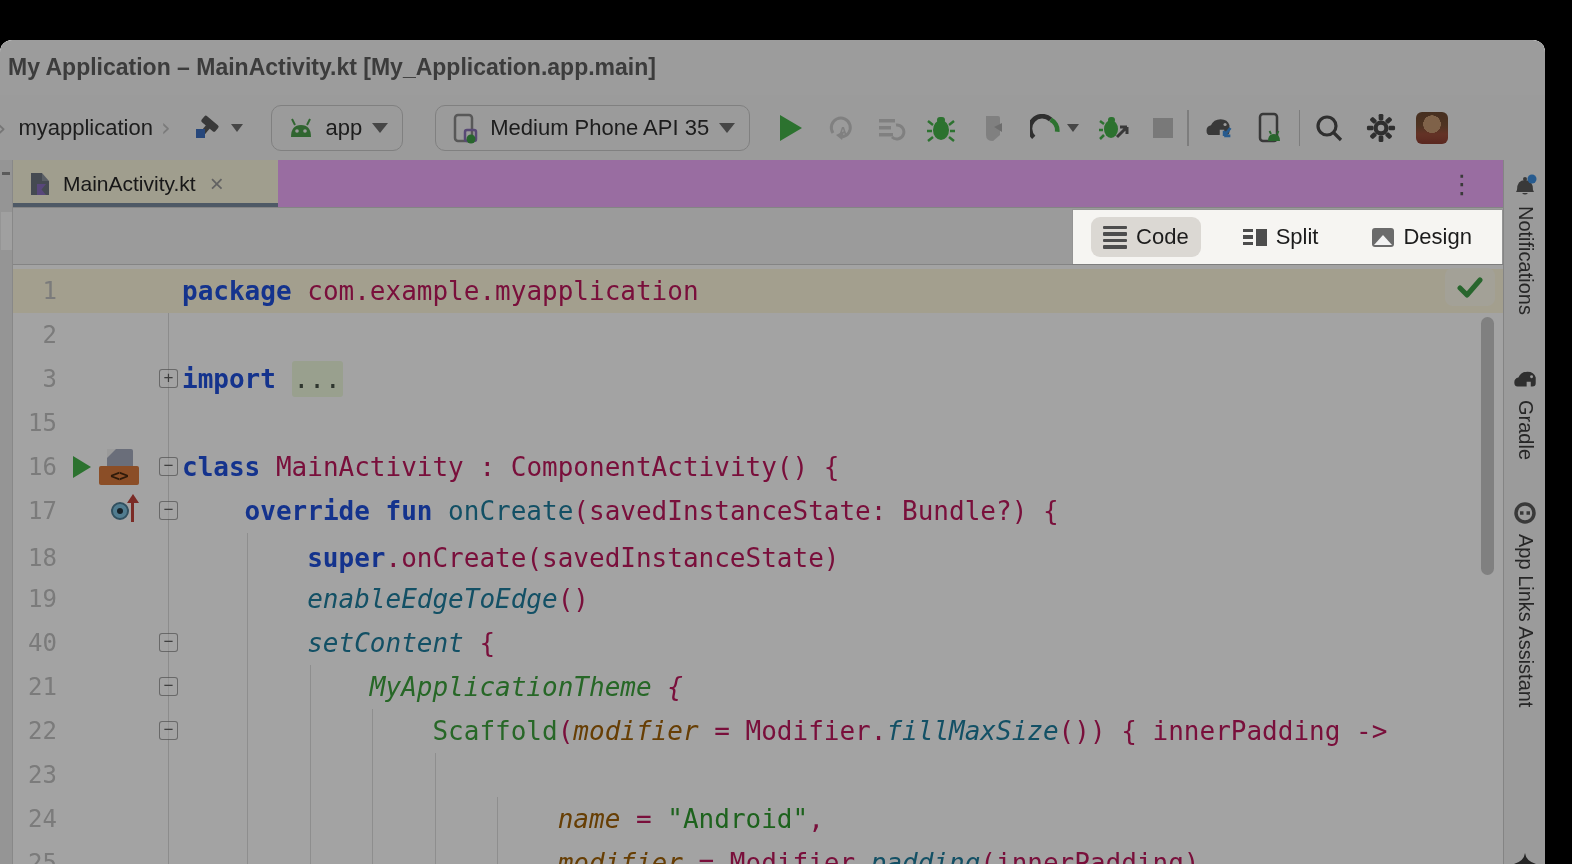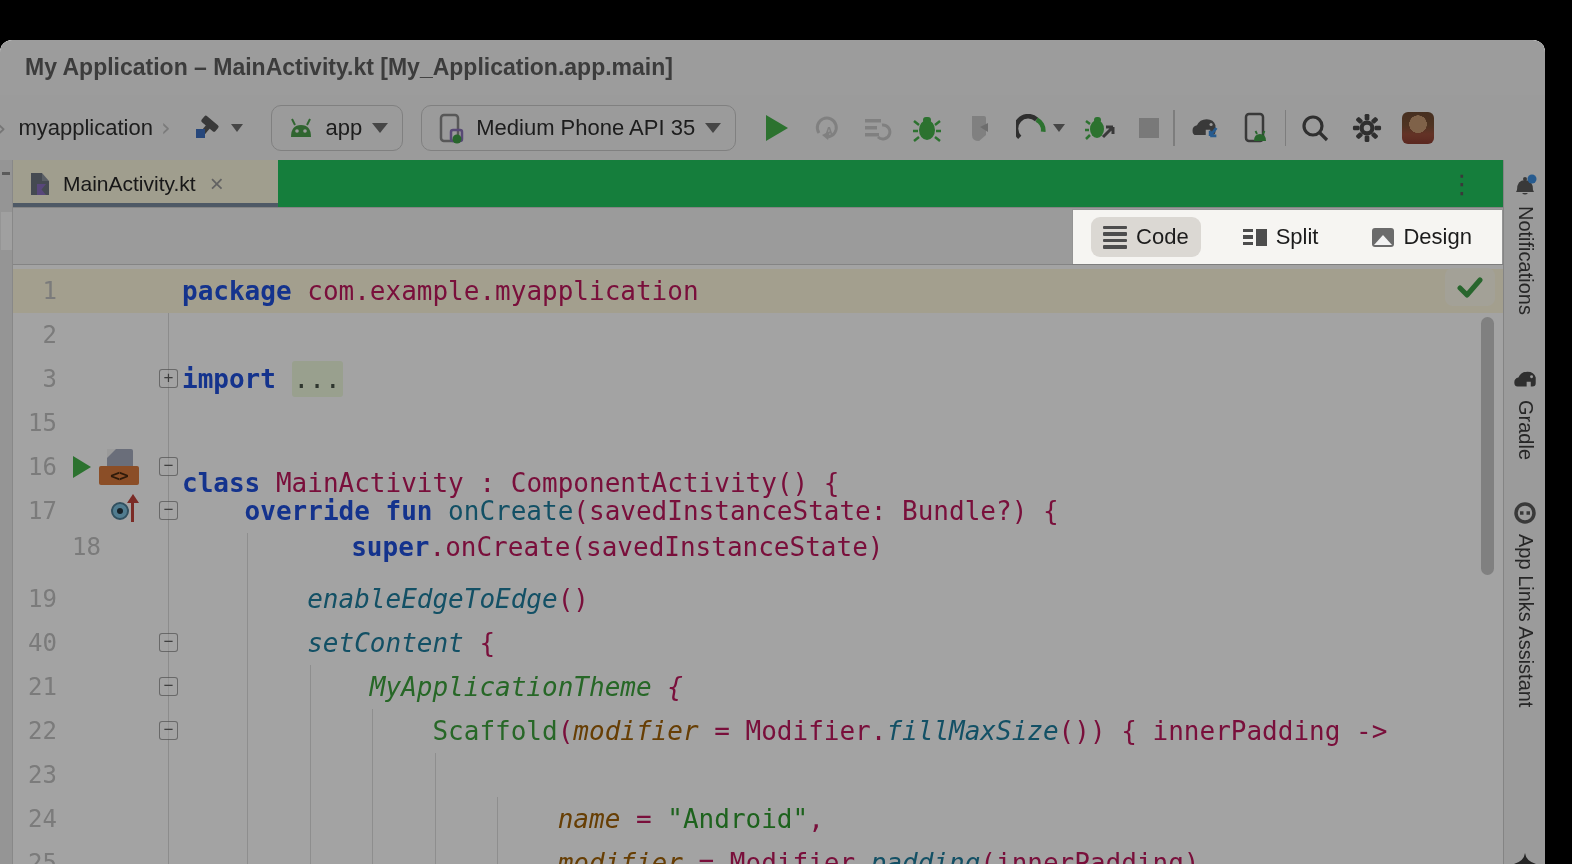--- a/index.html
+++ b/index.html
@@ -13,21 +13,21 @@
   }
   
   .dim-overlay{
     position:absolute;inset:0;background:rgba(0,0,0,0.36);z-index:50;pointer-events:none;
     border-radius:12px 12px 0 0;
   }
 
   
   .titlebar{position:absolute;left:0;top:0;width:100%;height:55px;background:#F4F4F4;}
   .titlebar .title{
-    position:absolute;left:25px;top:0;line-height:55px;font-size:23px;font-weight:bold;color:#5E5E5E;
+    position:absolute;left:8px;top:0;line-height:55px;font-size:23px;font-weight:bold;color:#5E5E5E;
     white-space:nowrap;
   }
 
   
   .toolbar{
     position:absolute;left:0;top:55px;width:100%;height:65px;background:#F2F2F2;
     display:flex;align-items:center;white-space:nowrap;
   }
   .tb-chev{color:#B9B9B9;font-size:26px;margin-left:-4px;font-family:"DejaVu Sans",sans-serif;}
   .breadcrumb{font-size:22px;color:#303030;margin-left:12px;}
@@ -52,21 +52,21 @@
   .stop-square{width:20px;height:20px;background:#BDBDBD;display:inline-block;}
   .avatar{
     width:32px;height:32px;border-radius:6px;overflow:hidden;
     background:
       radial-gradient(circle at 50% 38%, #C79A72 0 34%, transparent 35%),
       linear-gradient(180deg,#6E4A33 0%,#7C5236 42%,#9C4F3C 70%,#8E3F34 100%);
   }
 
   
   .tabbar{
-    position:absolute;left:13px;top:120px;width:1490px;height:48px;background:#22c55e;
+    position:absolute;left:13px;top:120px;width:1490px;height:48px;background:#f0abfc;
     border-bottom:1px solid #CFCFCF;box-sizing:border-box;
   }
   .tab{
     position:absolute;left:0;top:0;height:47px;width:265px;background:#FBF7DE;
     display:flex;align-items:center;padding:0 14px;box-sizing:border-box;gap:10px;
   }
   .tab .underline{position:absolute;left:0;bottom:0;width:100%;height:4px;background:#7A8CA0;}
   .tab .tab-label{font-size:21px;color:#262626;}
   .tab .close{font-size:24px;color:#9A9A9A;margin-left:4px;}
   .kebab{
@@ -213,21 +213,21 @@
           <line x1="8" y1="8" x2="5" y2="2" stroke="#4C9F4C" stroke-width="2"></line>
           <line x1="20" y1="8" x2="23" y2="2" stroke="#4C9F4C" stroke-width="2"></line>
           <circle cx="10" cy="14" r="1.8" fill="#F2F2F2"></circle>
           <circle cx="18" cy="14" r="1.8" fill="#F2F2F2"></circle>
         </svg>
       </span>
       <span class="lbl">app</span>
       <span class="dd-arrow"></span>
     </span>
 
-    <span class="tb-btn" style="margin-left:18px;">
+    <span class="tb-btn" style="margin-left:32px;">
       <span class="tb-icon">
         <svg width="30" height="32" viewBox="0 0 30 32">
           <rect x="5" y="3" width="17" height="26" rx="3" fill="none" stroke="#8A8A8A" stroke-width="2.5"></rect>
           <rect x="15" y="18" width="11" height="11" rx="2" fill="none" stroke="#8A72B8" stroke-width="2.5"></rect>
           <circle cx="21" cy="27" r="4.5" fill="#3FA047"></circle>
         </svg>
       </span>
       <span class="lbl">Medium Phone API 35</span>
       <span class="dd-arrow"></span>
     </span>
@@ -389,36 +389,36 @@
           <span class="linenum">16</span>
           <span class="gutter-icons">
             <span class="run-tri"></span>
             <span class="compose-ic">
               <span class="paper"></span>
               <span class="fold-corner"></span>
               <span class="tag">&lt;&gt;</span>
             </span>
           </span>
           <span class="fold-marker">−</span>
-          <span class="code-text" style="padding-left: 0ch; margin-top: 16px;"><span class="kw">class</span><span class="def"> MainActivity : ComponentActivity() {</span></span>
+          <span class="code-text" style="padding-left: 0ch;"><span class="kw">class</span><span class="def"> MainActivity : ComponentActivity() {</span></span>
         </div>
         <div class="code-row" style="top: 224px;">
           <span class="linenum">17</span>
           <span class="gutter-icons">
             <span class="override-ic" style="margin-left: 38px;">
               <span class="circ"></span>
               <span class="dot"></span>
               <span class="arr"></span>
               <span class="arrhead"></span>
             </span>
           </span>
           <span class="fold-marker">−</span>
           <span class="code-text" style="padding-left: 4ch;"><span class="kw">override fun</span><span class="fnd"> onCreate</span><span class="def">(savedInstanceState: Bundle?) {</span></span>
         </div>
-        <div class="code-row" style="top: 260px; margin-left: 44px;">
+        <div class="code-row" style="top: 271px;">
           <span class="linenum">18</span>
           <span class="code-text" style="padding-left: 8ch;"><span class="kw">super</span><span class="def">.onCreate(savedInstanceState)</span></span>
         </div>
         <div class="code-row" style="top: 312px;">
           <span class="linenum">19</span>
           <span class="code-text" style="padding-left: 8ch;"><span class="fni">enableEdgeToEdge</span><span class="def">()</span></span>
         </div>
         <div class="code-row" style="top: 356px;">
           <span class="linenum">40</span>
           <span class="fold-marker">−</span>

